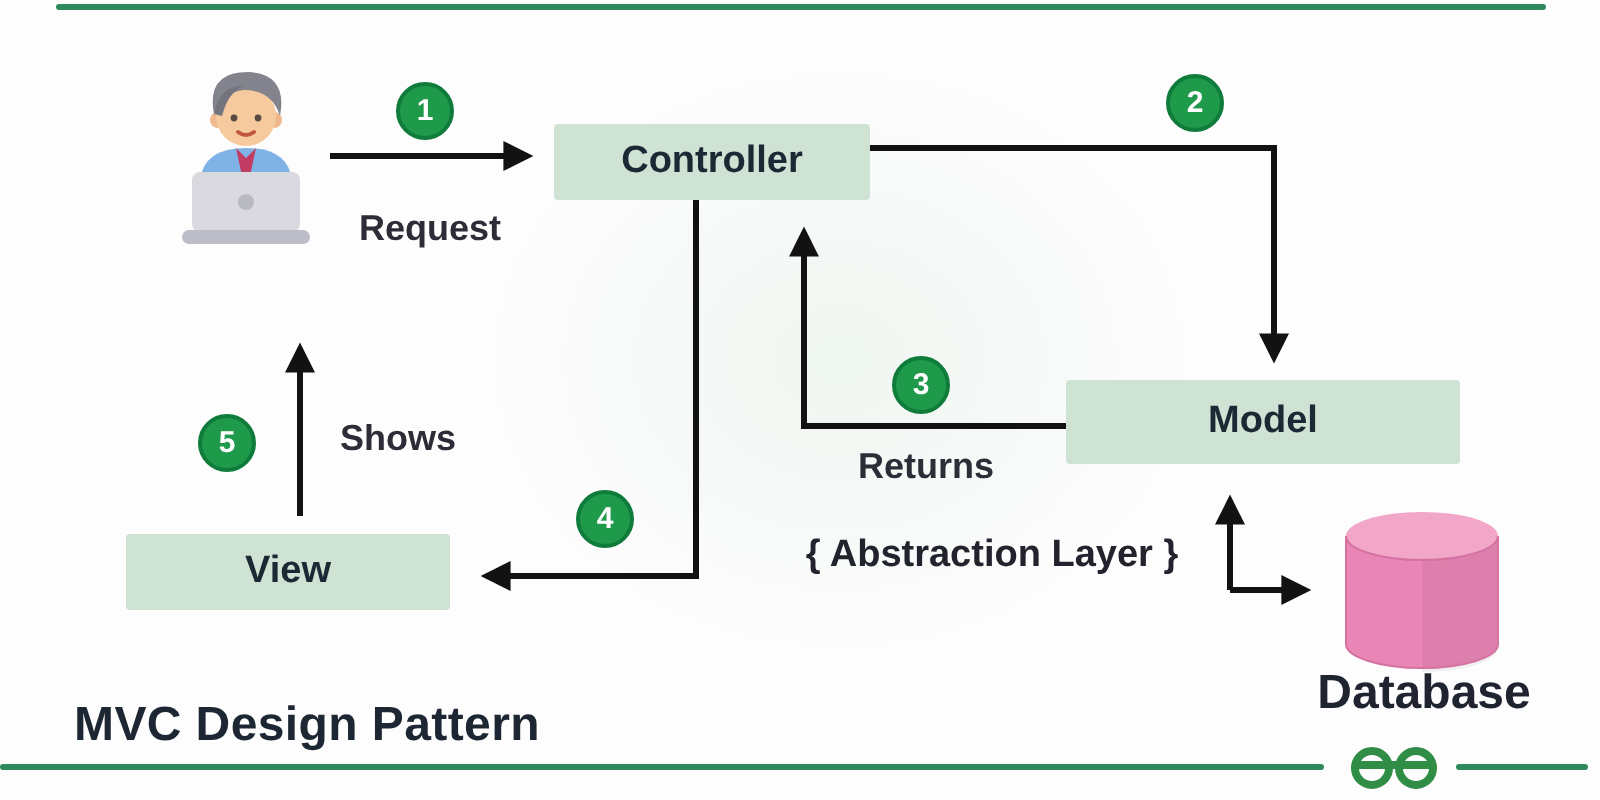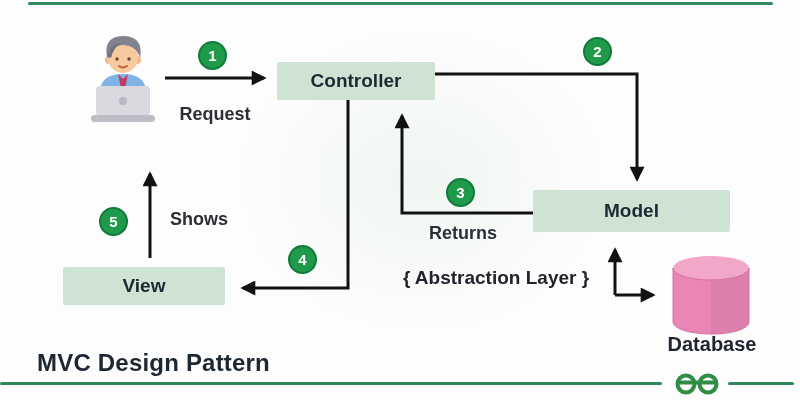--- a/index.html
+++ b/index.html
@@ -27,21 +27,21 @@
   .edge-label{
     position:absolute;transform:translateX(-50%);
     color:#2d2d38;font-weight:600;font-size:18px;white-space:nowrap;
   }
   .annotation{
     position:absolute;transform:translateX(-50%);
     color:#23232e;font-weight:600;font-size:19px;white-space:nowrap;
   }
   .db-label{
     position:absolute;transform:translateX(-50%);
-    color:#1f2430;font-weight:700;font-size:20px;white-space:nowrap;
+    color:#1f2430;font-weight:700;font-size:24px;white-space:nowrap;
   }
   .title{
     position:absolute;left:37px;top:349px;
     color:#1d2733;font-weight:700;font-size:24px;letter-spacing:0.2px;white-space:nowrap;
   }
   svg{position:absolute;}
 </style>
 </head>
 <body>
 

